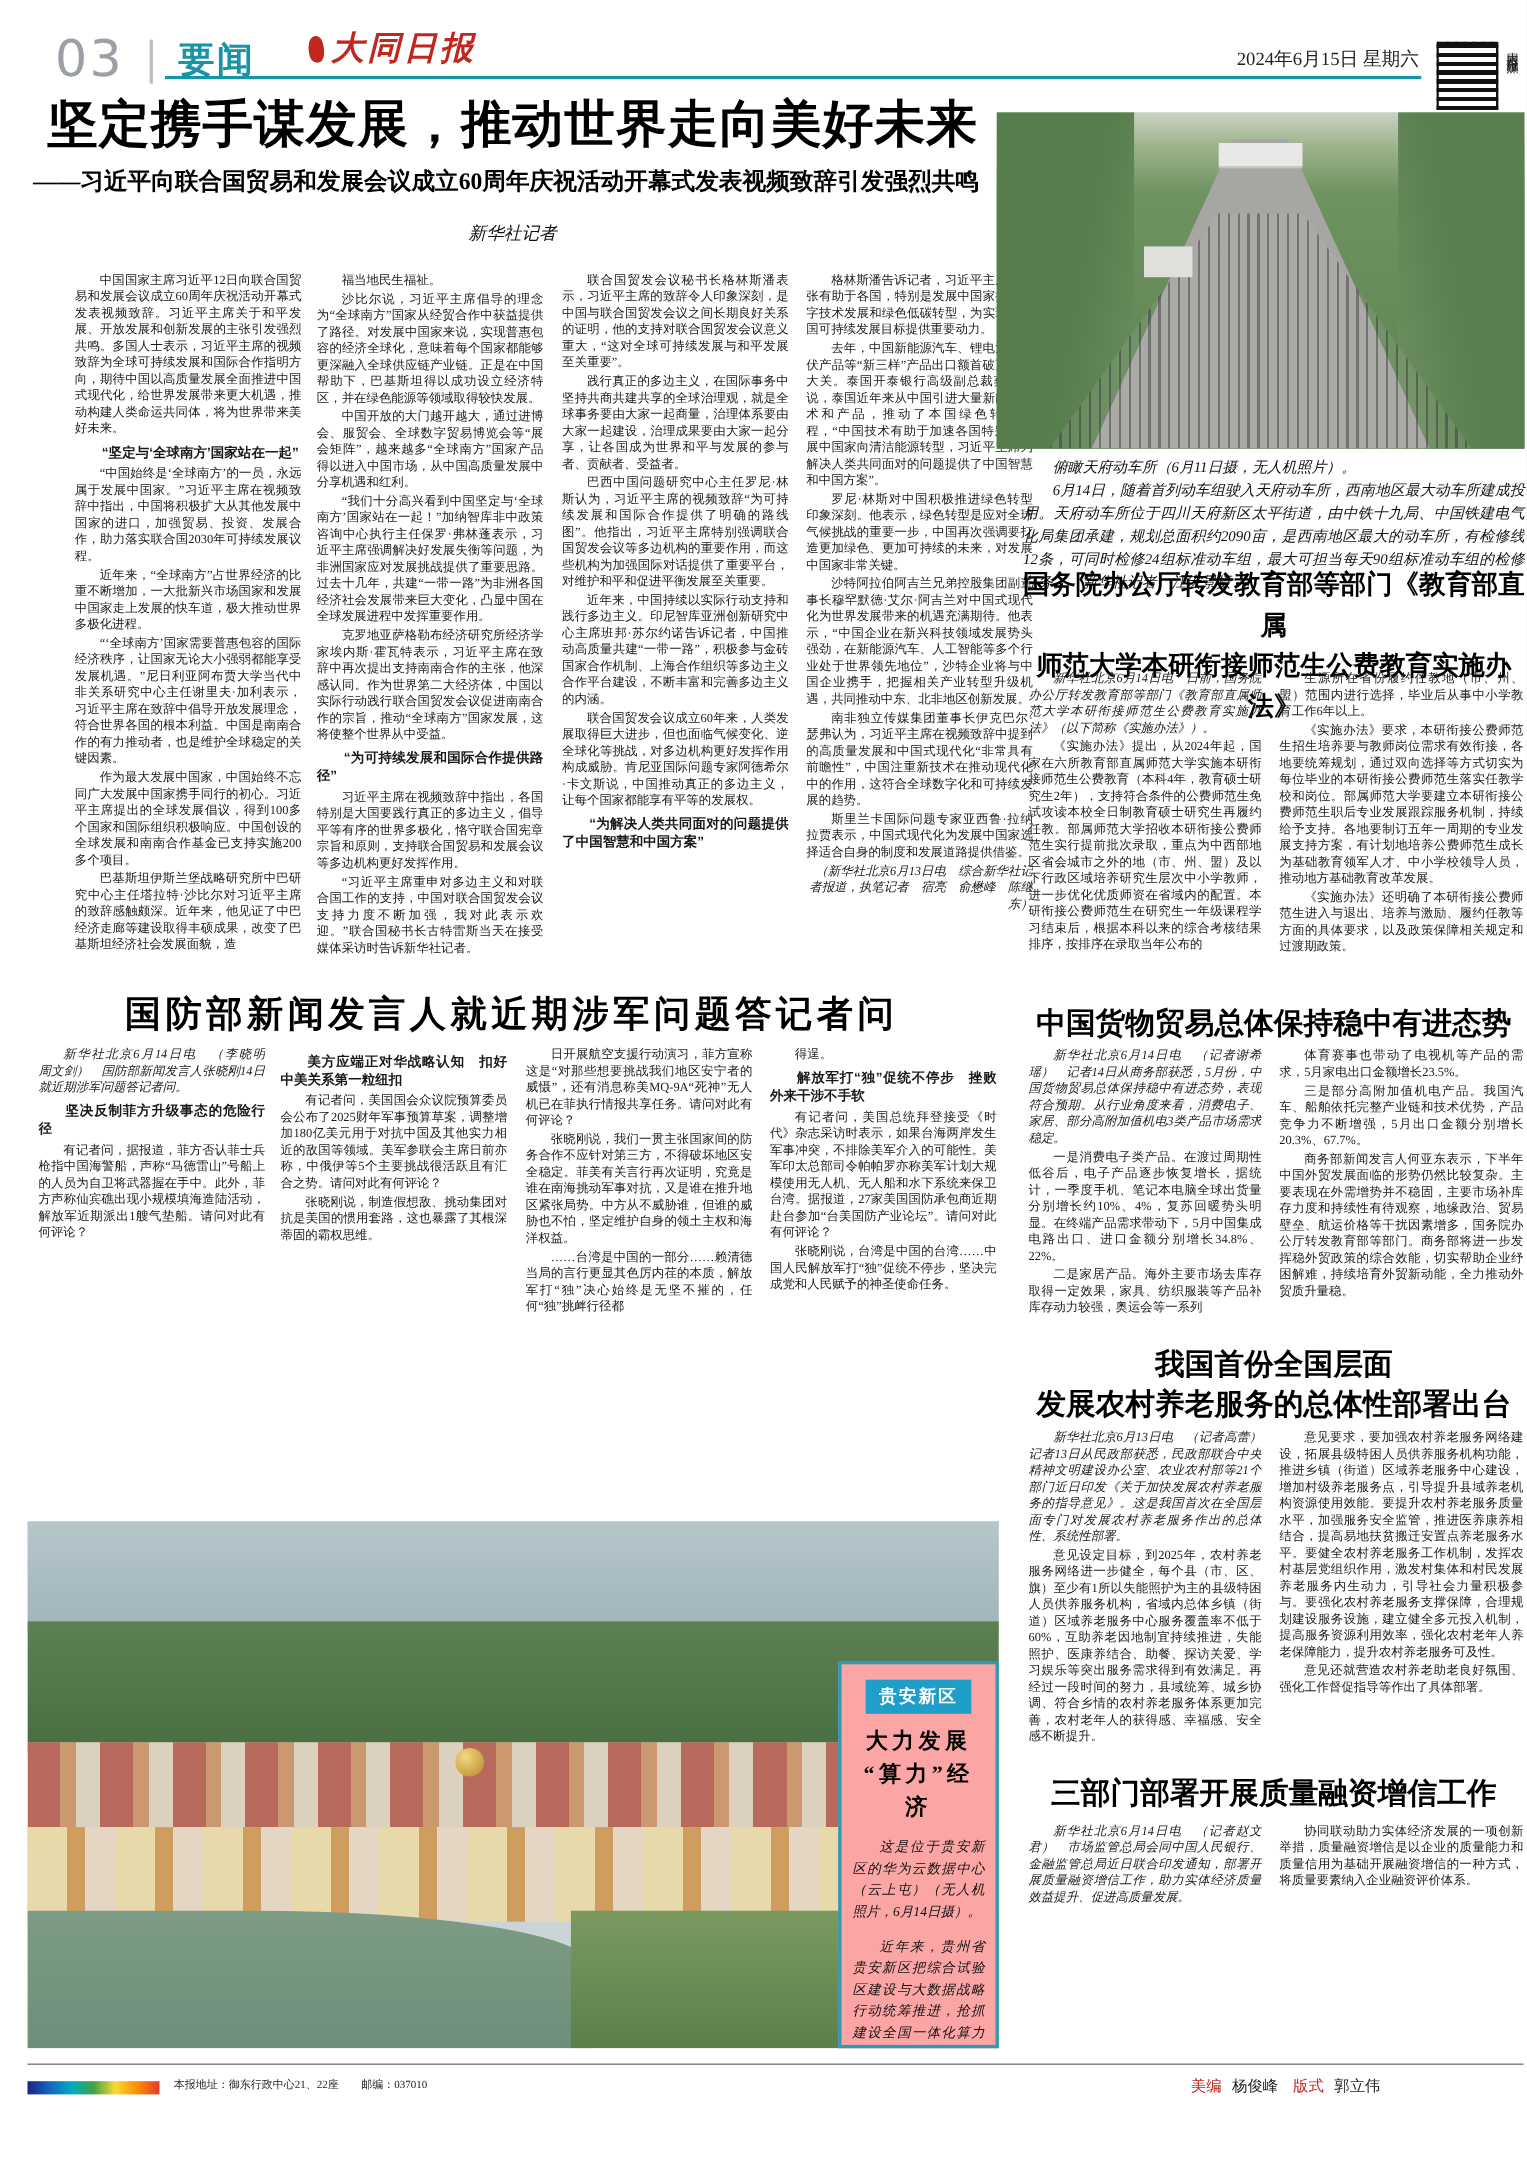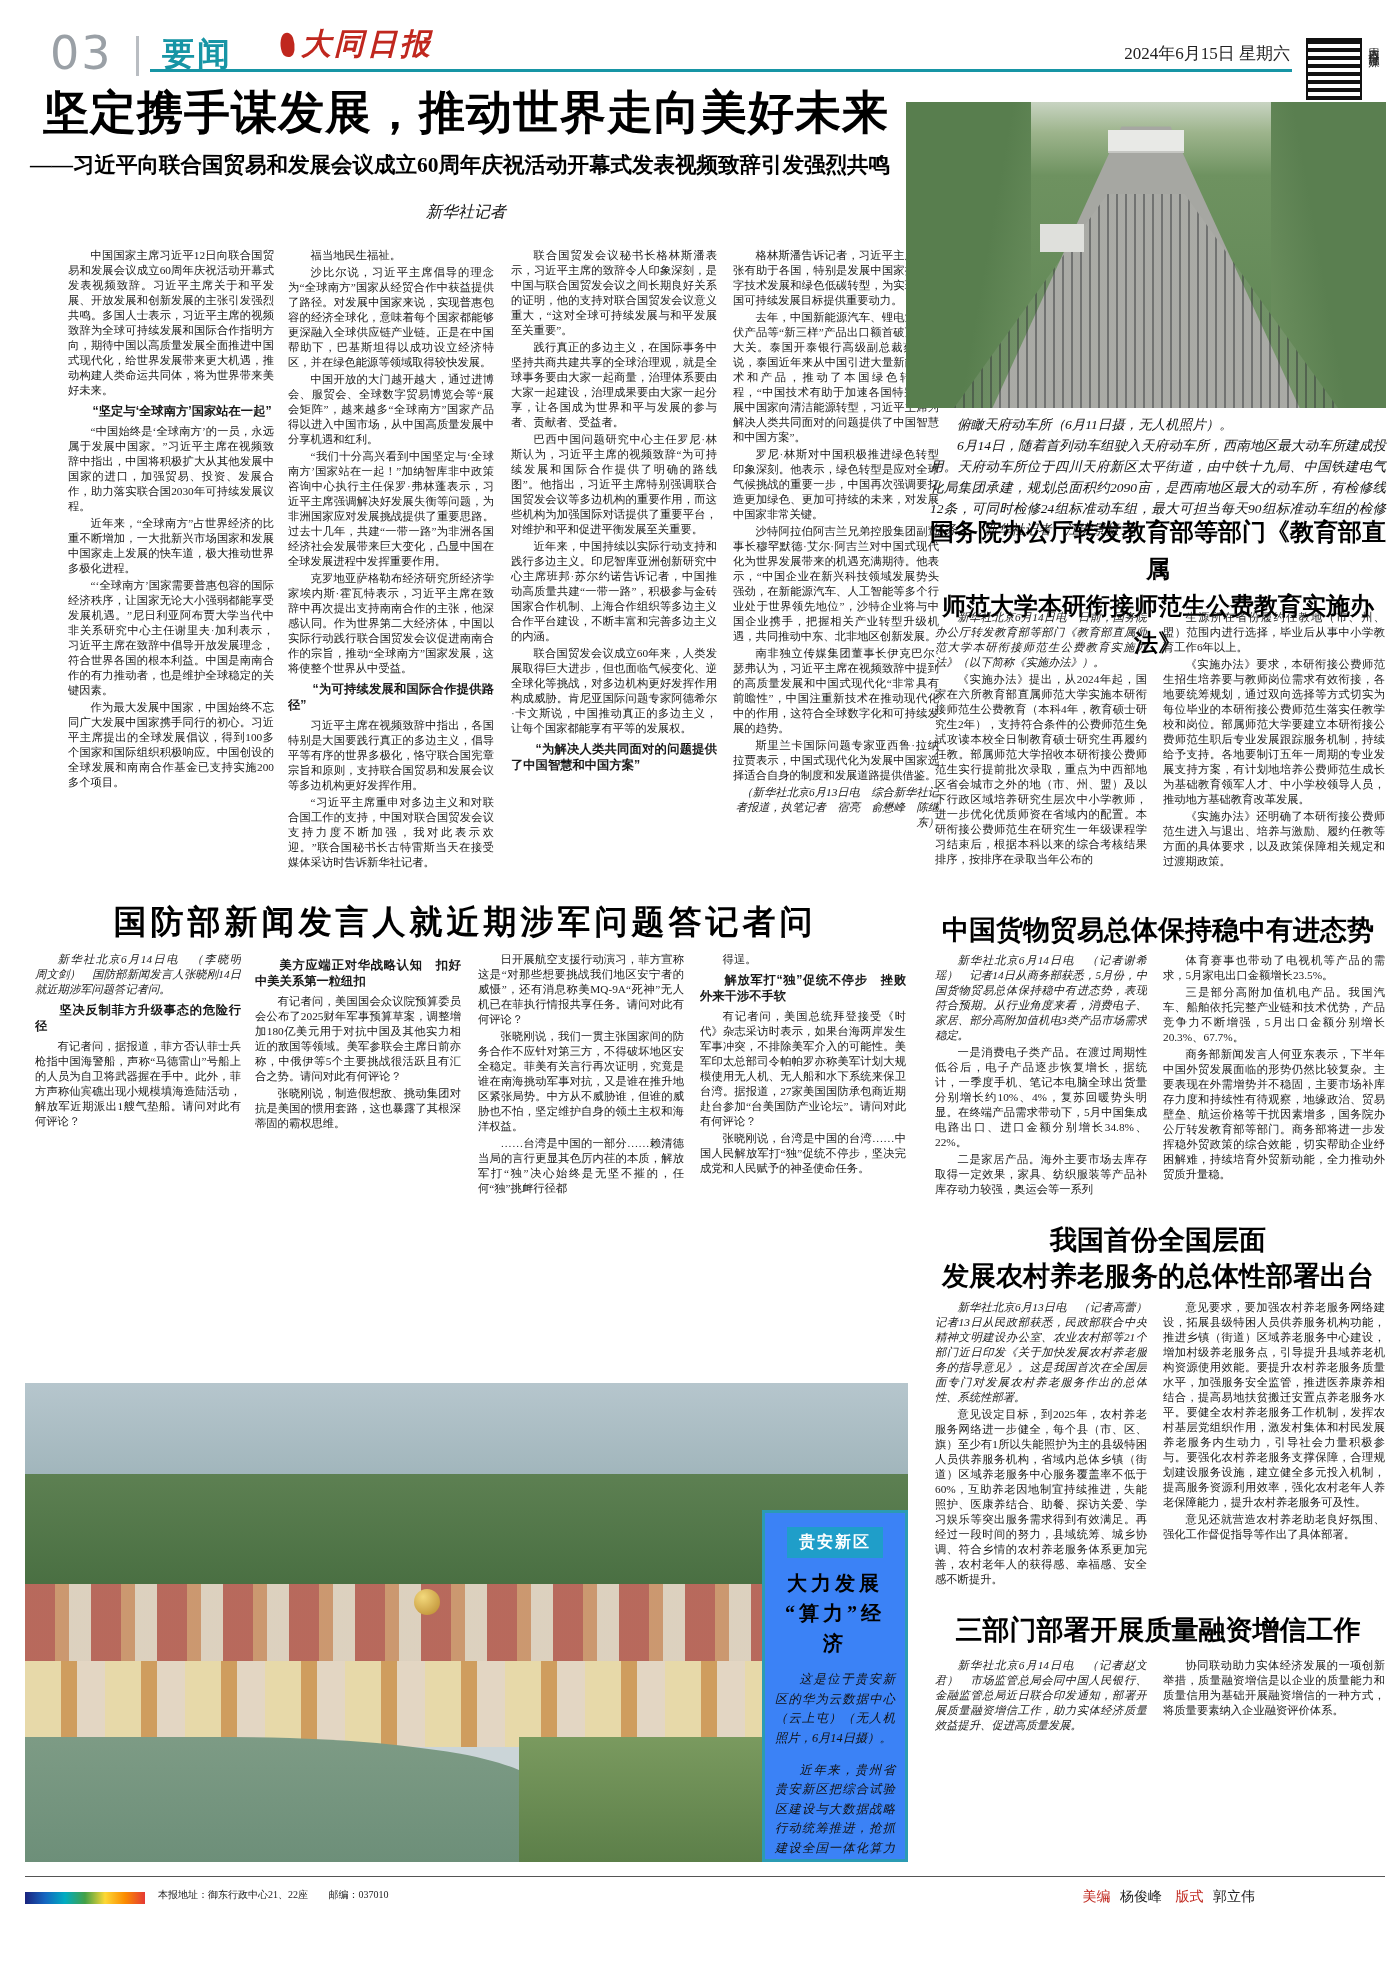--- a/index.html
+++ b/index.html
@@ -65,21 +65,21 @@
   .town-hills{position:absolute;left:0;top:0;width:100%;height:21%;background:linear-gradient(180deg,#b6c6cd,#9fb4ba);}
   .town-trees{position:absolute;left:0;top:19%;width:100%;height:25%;background:linear-gradient(180deg,#5d8052,#486e41);}
   .town-band{position:absolute;left:0;top:42%;width:100%;height:34%;background:#d8cbb8;}
   .town-roofs{position:absolute;left:0;top:42%;width:100%;height:16%;
      background:repeating-linear-gradient(90deg,#b2584c 0 30px,#c98f63 30px 44px,#ddd2c0 44px 66px);opacity:.85;}
   .town-walls{position:absolute;left:0;top:58%;width:100%;height:18%;
      background:repeating-linear-gradient(90deg,#e7d9a9 0 36px,#cf9d5e 36px 52px,#e3d6c3 52px 80px);}
   .town-dome{position:absolute;left:44%;top:43%;width:26px;height:26px;border-radius:50%;background:radial-gradient(circle at 35% 30%,#f3d97c,#b8872c);}
   .town-lake{position:absolute;left:0;top:74%;width:58%;height:26%;background:linear-gradient(180deg,#7d9b85,#6d8f79);border-top-right-radius:60% 40%;}
   .town-grass{position:absolute;right:0;top:74%;width:44%;height:26%;background:linear-gradient(180deg,#7a9a5f,#5c7f49);}
-  .guian-box{position:absolute;left:762px;top:1510px;width:146px;height:352px;background:#3b82f6;border:3px solid #2b9bb3;box-sizing:border-box;padding:14px 10px 8px 10px;overflow:hidden;}
+  .guian-box{position:absolute;left:762px;top:1510px;width:146px;height:352px;background:#fca5a5;border:3px solid #2b9bb3;box-sizing:border-box;padding:14px 10px 8px 10px;overflow:hidden;}
   .guian-tag{display:block;margin:0 auto 10px auto;width:96px;background:#1f9ec9;color:#fff;text-align:center;
      font-family:"Liberation Sans",sans-serif;font-weight:700;font-size:16px;padding:5px 0;letter-spacing:2px;}
   .guian-title{text-align:center;font-size:20px;letter-spacing:4px;font-weight:600;line-height:30px;color:#000;}
   .guian-body{margin-top:8px;font-size:12.3px;line-height:19.5px;text-align:justify;}
   .guian-body .t-by{font-style:italic;}
   
   .foot-rule{position:absolute;left:25px;top:1876px;width:1360px;height:1px;background:#555;}
   .bars{position:absolute;top:1892px;width:120px;height:12px;
      background:linear-gradient(90deg,#1a237e,#1565c0,#00acc1,#43a047,#fdd835,#fb8c00,#e53935);}
   .bars-left{left:25px;}
@@ -108,20 +108,21 @@
   <div class="lead-hl">坚定携手谋发展，推动世界走向美好未来</div>
   <div class="lead-sub">——习近平向联合国贸易和发展会议成立60周年庆祝活动开幕式发表视频致辞引发强烈共鸣</div>
   <div class="lead-by">新华社记者</div>
   <div class="col lead-col cx1">
       <p class="t-p">中国国家主席习近平12日向联合国贸易和发展会议成立60周年庆祝活动开幕式发表视频致辞。习近平主席关于和平发展、开放发展和创新发展的主张引发强烈共鸣。多国人士表示，习近平主席的视频致辞为全球可持续发展和国际合作指明方向，期待中国以高质量发展全面推进中国式现代化，给世界发展带来更大机遇，推动构建人类命运共同体，将为世界带来美好未来。</p>
       <p class="t-h">“坚定与‘全球南方’国家站在一起”</p>
       <p class="t-p">“中国始终是‘全球南方’的一员，永远属于发展中国家。”习近平主席在视频致辞中指出，中国将积极扩大从其他发展中国家的进口，加强贸易、投资、发展合作，助力落实联合国2030年可持续发展议程。</p>
       <p class="t-p">近年来，“全球南方”占世界经济的比重不断增加，一大批新兴市场国家和发展中国家走上发展的快车道，极大推动世界多极化进程。</p>
       <p class="t-p">“‘全球南方’国家需要普惠包容的国际经济秩序，让国家无论大小强弱都能享受发展机遇。”尼日利亚阿布贾大学当代中非关系研究中心主任谢里夫·加利表示，习近平主席在致辞中倡导开放发展理念，符合世界各国的根本利益。中国是南南合作的有力推动者，也是维护全球稳定的关键因素。</p>
       <p class="t-p">作为最大发展中国家，中国始终不忘同广大发展中国家携手同行的初心。习近平主席提出的全球发展倡议，得到100多个国家和国际组织积极响应。中国创设的全球发展和南南合作基金已支持实施200多个项目。</p>
+      <p class="t-p">巴基斯坦伊斯兰堡战略研究所中巴研究中心主任塔拉特·沙比尔对习近平主席的致辞感触颇深。近年来，他见证了中巴经济走廊等建设取得丰硕成果，改变了巴基斯坦经济社会发展面貌，造</p>
     </div>
   <div class="col lead-col cx2">
       <p class="t-p">福当地民生福祉。</p>
       <p class="t-p">沙比尔说，习近平主席倡导的理念为“全球南方”国家从经贸合作中获益提供了路径。对发展中国家来说，实现普惠包容的经济全球化，意味着每个国家都能够更深融入全球供应链产业链。正是在中国帮助下，巴基斯坦得以成功设立经济特区，并在绿色能源等领域取得较快发展。</p>
       <p class="t-p">中国开放的大门越开越大，通过进博会、服贸会、全球数字贸易博览会等“展会矩阵”，越来越多“全球南方”国家产品得以进入中国市场，从中国高质量发展中分享机遇和红利。</p>
       <p class="t-p">“我们十分高兴看到中国坚定与‘全球南方’国家站在一起！”加纳智库非中政策咨询中心执行主任保罗·弗林蓬表示，习近平主席强调解决好发展失衡等问题，为非洲国家应对发展挑战提供了重要思路。过去十几年，共建“一带一路”为非洲各国经济社会发展带来巨大变化，凸显中国在全球发展进程中发挥重要作用。</p>
       <p class="t-p">克罗地亚萨格勒布经济研究所经济学家埃内斯·霍瓦特表示，习近平主席在致辞中再次提出支持南南合作的主张，他深感认同。作为世界第二大经济体，中国以实际行动践行联合国贸发会议促进南南合作的宗旨，推动“全球南方”国家发展，这将使整个世界从中受益。</p>
       <p class="t-h">“为可持续发展和国际合作提供路径”</p>
       <p class="t-p">习近平主席在视频致辞中指出，各国特别是大国要践行真正的多边主义，倡导平等有序的世界多极化，恪守联合国宪章宗旨和原则，支持联合国贸易和发展会议等多边机构更好发挥作用。</p>
       <p class="t-p">“习近平主席重申对多边主义和对联合国工作的支持，中国对联合国贸发会议支持力度不断加强，我对此表示欢迎。”联合国秘书长古特雷斯当天在接受媒体采访时告诉新华社记者。</p>

